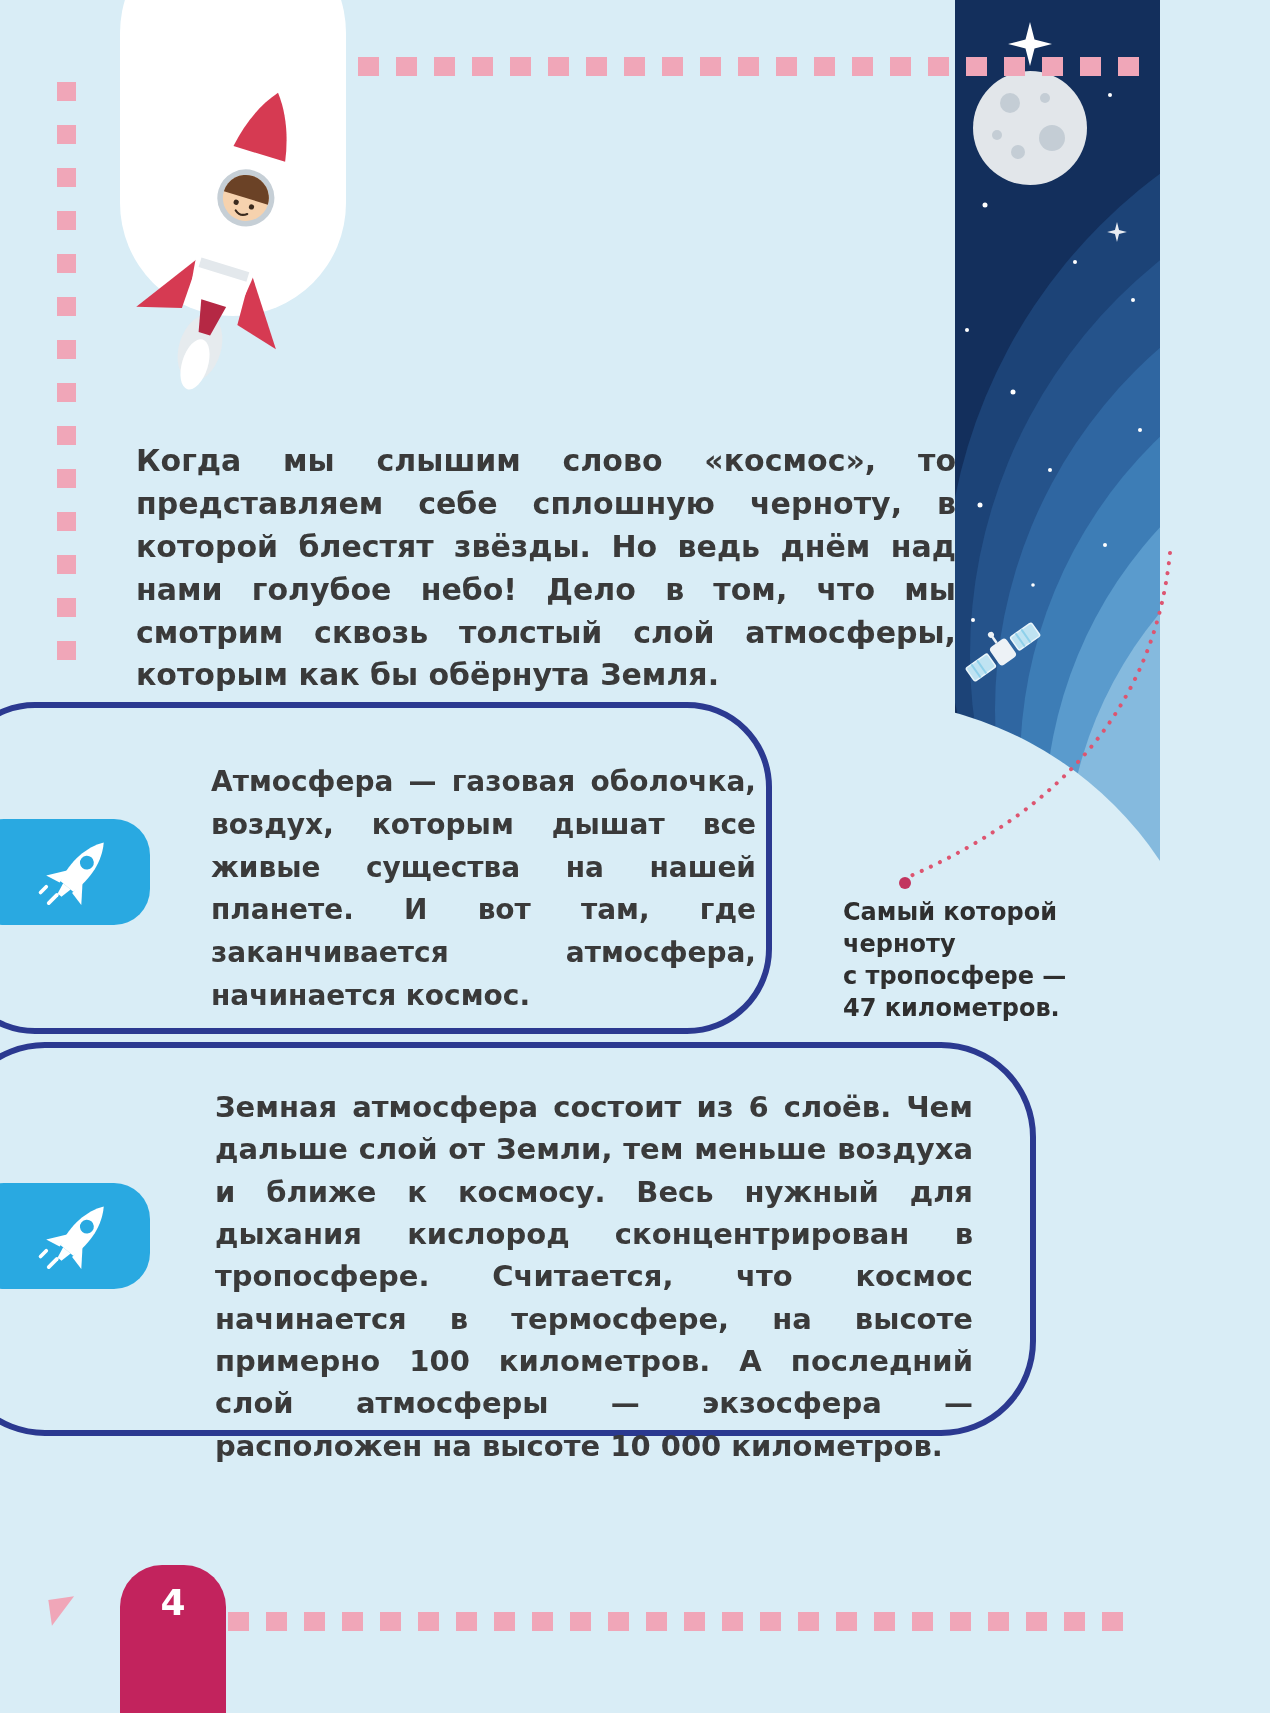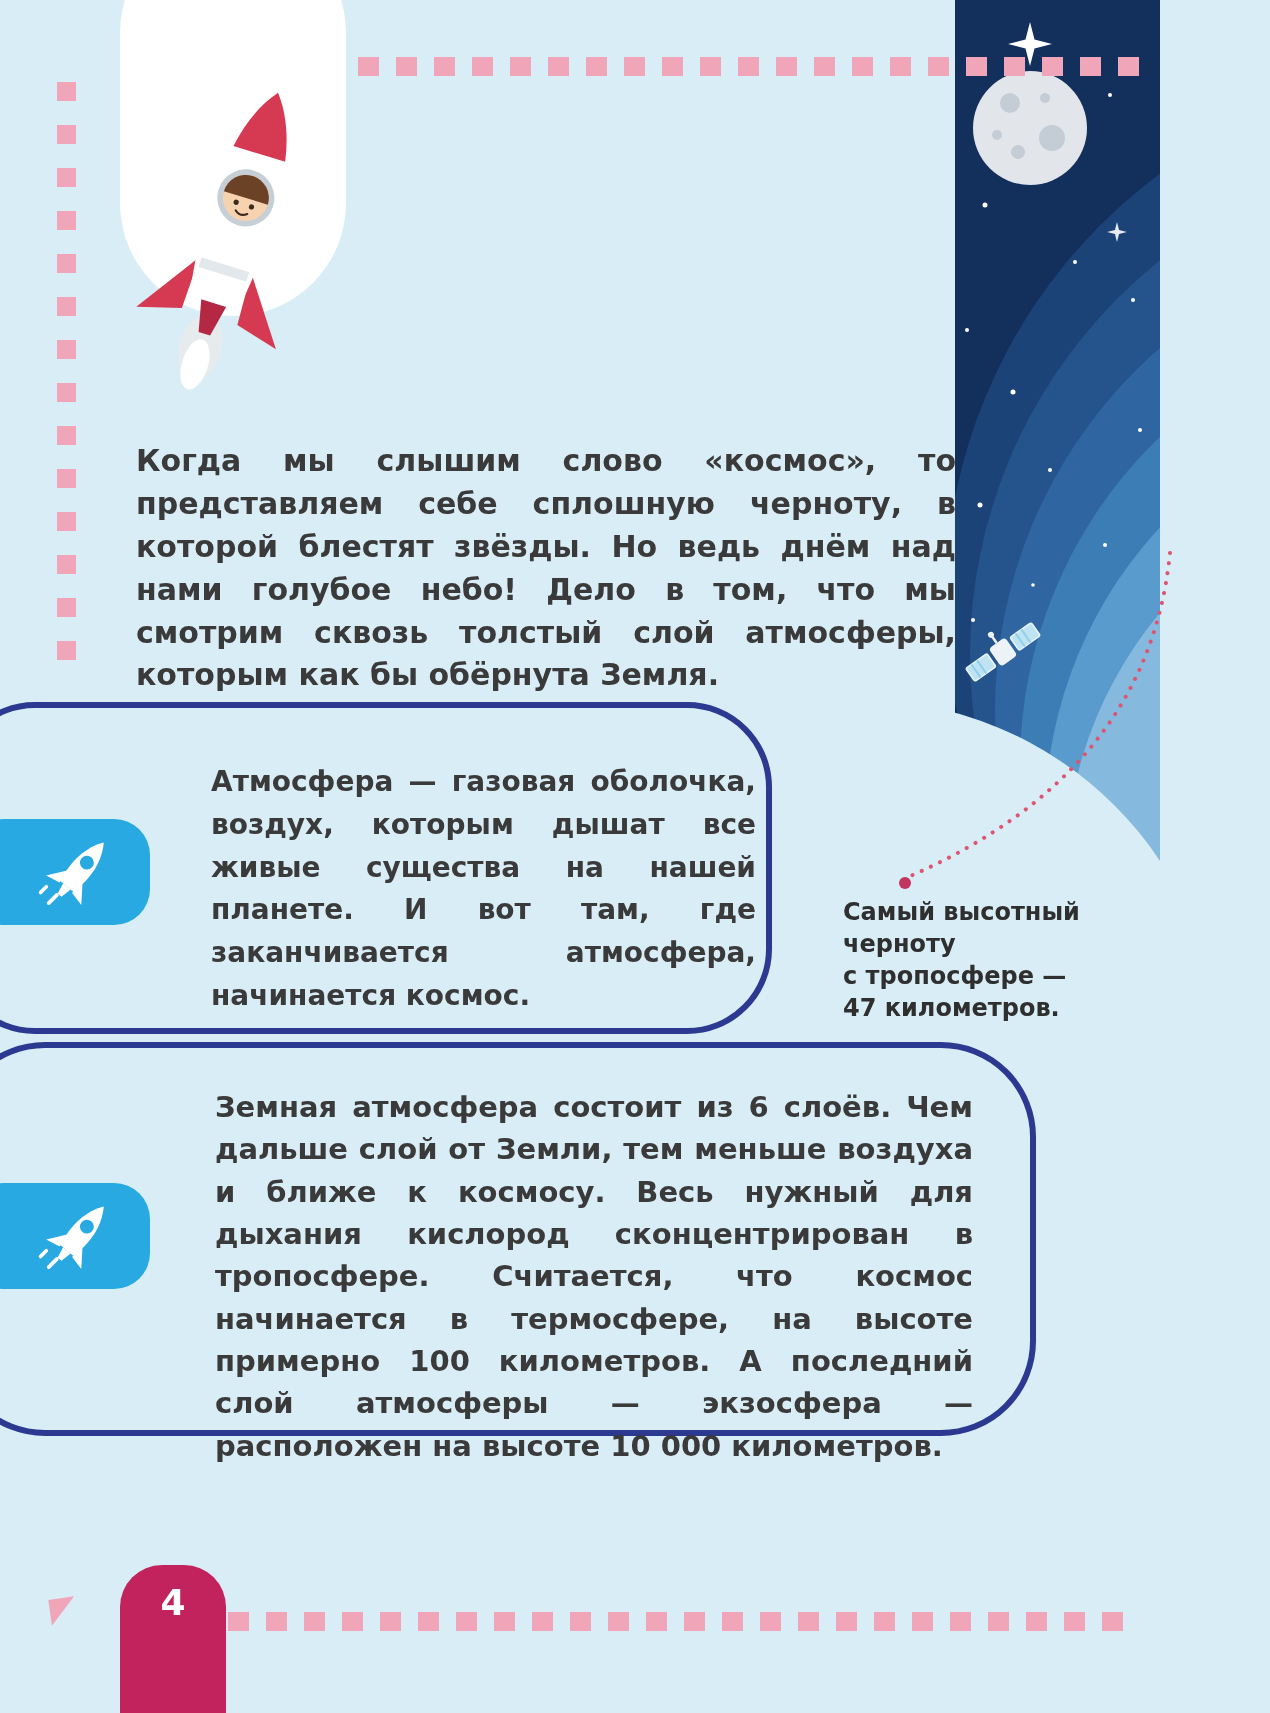--- a/index.html
+++ b/index.html
@@ -161,21 +161,21 @@
         <path d="M49 78 L61 78 L58 92 L52 92 Z" fill="#ffffff"></path>
       </g>
       <g stroke="#ffffff" stroke-width="4.5" stroke-linecap="round">
         <line x1="18" y1="93" x2="28" y2="83"></line>
         <line x1="8" y1="80" x2="15" y2="73"></line>
       </g>
     </svg>
   </div>
 
   <div class="caption">
-    <span>Самый высотный</span>
+    <span>Самый которой</span>
     <span>черноту</span>
     <span>с тропосфере —</span>
     <span>47 километров.</span>
   </div>
 
   <div class="callout callout2">
     <p>Земная атмосфера состоит из 6 слоёв. Чем дальше слой от Земли, тем меньше воздуха и ближе к космосу. Весь нужный для дыхания кислород сконцентрирован в тропосфере. Считается, что космос начинается в термосфере, на высоте примерно 100 километров. А последний слой атмосферы — экзосфера — расположен на высоте 10 000 километров.</p>
   </div>
   <div class="badge badge2">
     <svg viewBox="0 0 110 110" width="90" height="90">

